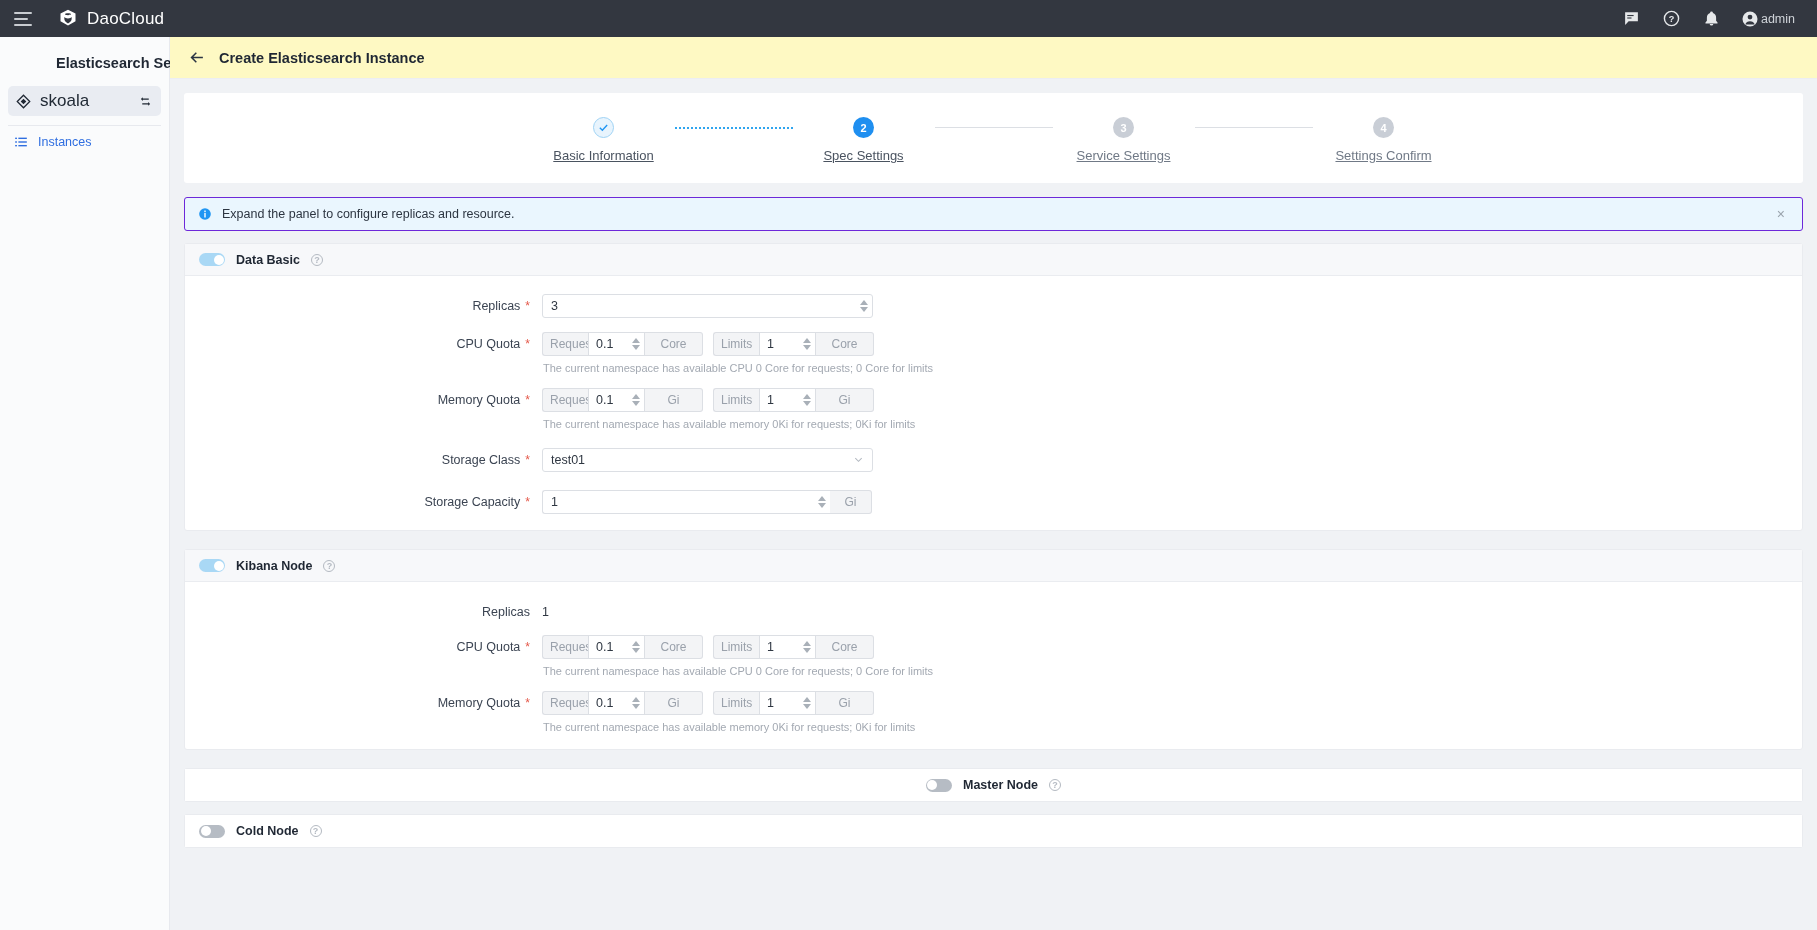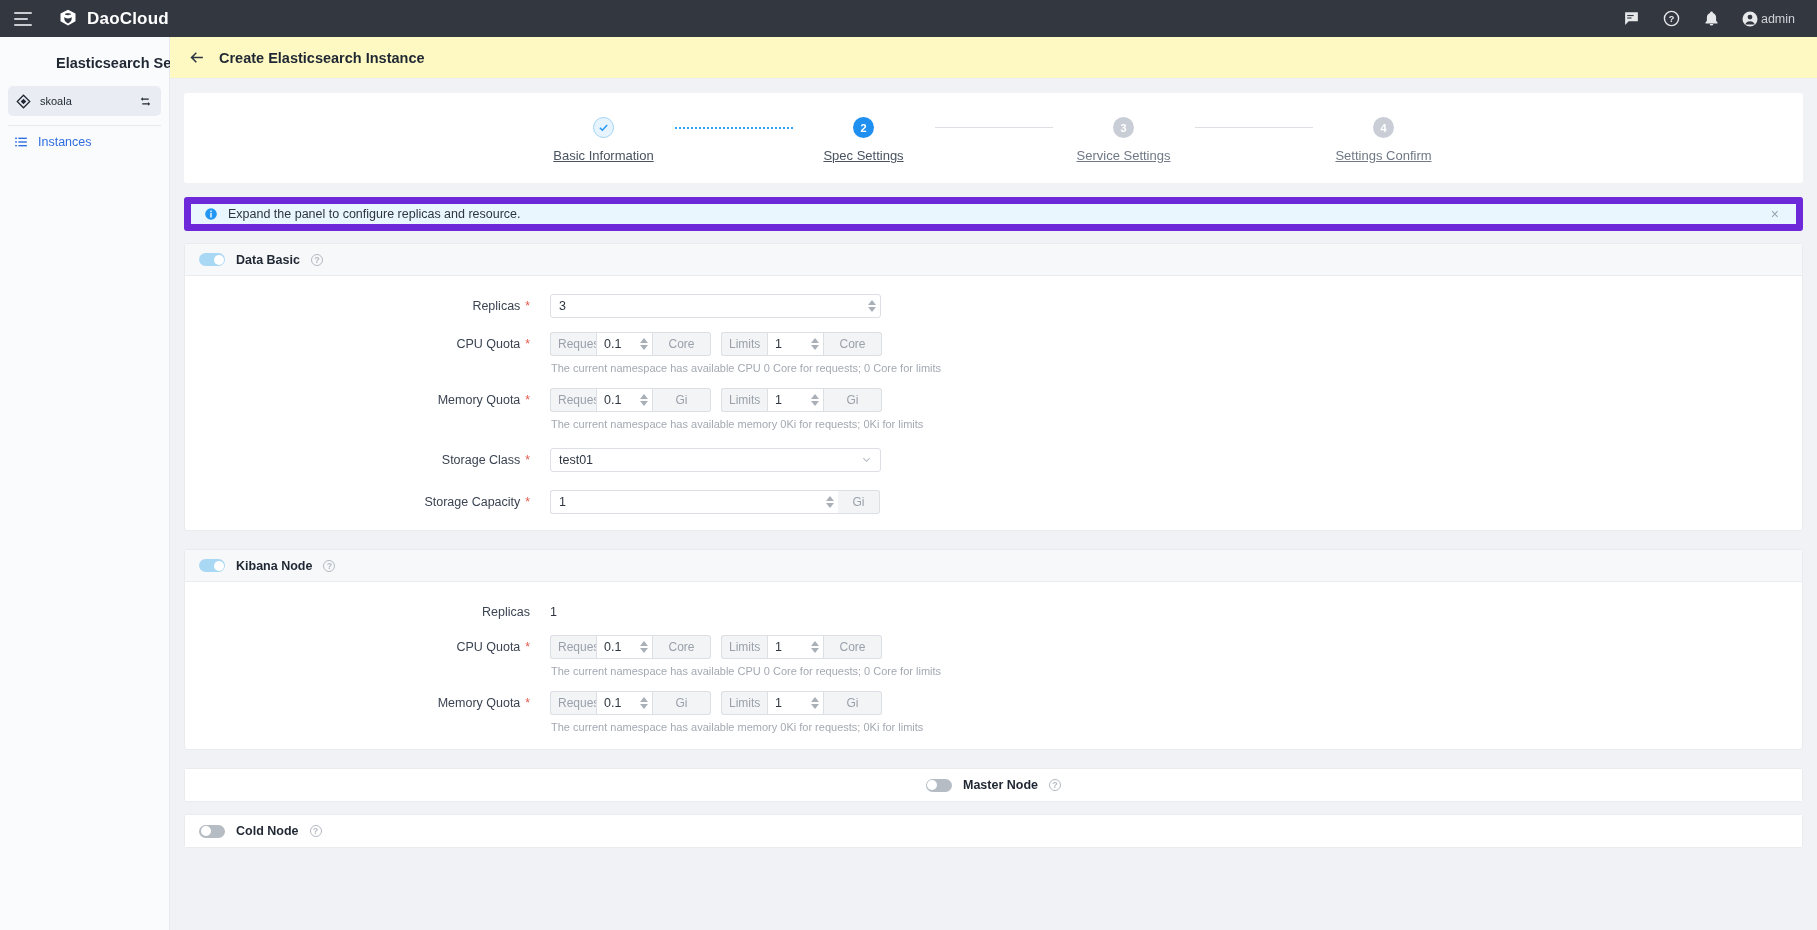--- a/index.html
+++ b/index.html
@@ -18,42 +18,42 @@
     padding: 0 14px; color: #fff;
     position: relative; z-index: 30;
   }
   .hamburger { width: 18px; height: 14px; display: flex; flex-direction: column;
     justify-content: space-between; cursor: pointer; margin-right: 26px; }
   .hamburger span { display:block; height: 2px; background: #c9ccd1; border-radius: 1px; }
   .hamburger span:nth-child(1){ width: 18px; }
   .hamburger span:nth-child(2){ width: 14px; }
   .hamburger span:nth-child(3){ width: 18px; }
   .brand { display: flex; align-items: center; gap: 9px; }
-  .brand-name { font-size: 17px; font-weight: bold; letter-spacing: .2px; color:#fff; }
+  .brand-name { font-size: 17px; font-weight: normal; letter-spacing: .2px; color:#fff; }
   .topbar-right { margin-left: auto; display: flex; align-items: center; gap: 19px; padding-right: 8px;}
   .ticon { width: 21px; height: 21px; display:flex; align-items:center; justify-content:center;
     color: #e6e8ea; cursor: pointer; }
   .user-wrap { display:flex; align-items:center; gap:2px; cursor:pointer; }
   .username { font-size: 12.5px; color:#cfd3d8; }
 
   
   .body-wrap { display:flex; height: calc(930px - 37px); }
 
   
   .sidebar {
     width: 170px; background: #fafbfc; border-right: 1px solid #e7e9ee;
     flex: 0 0 170px; padding-top: 6px;
   }
   .side-product { display:flex; align-items:center; gap:10px; padding: 10px 12px 12px 14px; margin-left: 32px; }
   .side-product-name { font-size: 14.5px; font-weight: bold; color: #1f2733; white-space:nowrap; }
   .side-ns {
     margin: 2px 8px 0 8px; height: 30px; background: #e9ecf2; border-radius: 5px;
     display:flex; align-items:center; gap:9px; padding: 0 9px 0 8px; cursor:pointer;
   }
-  .side-ns-name { font-size: 11px; color:#222b36; flex:1; }
+  .side-ns-name { font-size: 17px; color:#222b36; flex:1; }
   .side-sep { height:1px; background:#e7e9ee; margin: 9px 8px 0 8px; }
   .side-item {
     display:flex; align-items:center; gap:10px; padding: 9px 8px 9px 14px;
     font-size: 12.5px; color:#2f6ee0; cursor:pointer;
   }
 
   
   .main { flex: 1; display:flex; flex-direction: column; min-width:0; background:#f0f2f5; }
   .page-head {
     height: 42px; background:#fef9c3; display:flex; align-items:center; gap:14px;
@@ -78,21 +78,21 @@
   .step-label { font-size: 13px; color:#4a5360; margin-top: 10px; white-space:nowrap;text-decoration:underline; }
   .step-label.muted { color:#707986; }
   .connector { flex: 0 0 auto; width: 118px; height: 21px; display:flex; align-items:center; }
   .connector .line { width:100%; height: 1px; background:#dcdfe4; }
   .connector.dotted .line {
     height: 0; border-top: 2px dotted #2fa5ef; background:none;
   }
 
   
   .info-banner {
-    margin-top: 14px; background:#eaf6fe; border:7px solid #6d28d9; border-radius: 3px;
+    margin-top: 14px; background:#eaf6fe; border:1px solid #6d28d9; border-radius: 3px;
     height: 34px; display:flex; align-items:center; padding: 0 13px; gap:10px;
   }
   .info-text { font-size: 12.5px; color:#2c3541; flex:1; }
   .info-close { color:#9aa3ad; font-size: 14px; cursor:pointer; line-height:1; padding:4px; }
 
   
   .panel { background:#fff; border:1px solid #e9ebef; border-radius: 3px; margin-top: 12px; }
   .panel-head {
     height: 32px; background:#f7f8fa; border-bottom:1px solid #eaecf0;
     display:flex; align-items:center; gap: 11px; padding: 0 14px;
@@ -108,21 +108,21 @@
 
   
   .toggle { width: 26px; height: 13px; border-radius: 7px; position:relative; cursor:pointer; flex:0 0 auto; }
   .toggle.on  { background:#a9d8f5; }
   .toggle.off { background:#b6bcc4; }
   .toggle .knob { position:absolute; top:1.5px; width:10px; height:10px; border-radius:50%; background:#fff; }
   .toggle.on .knob  { right: 1.5px; }
   .toggle.off .knob { left: 1.5px; }
 
   
-  .form-row { display:flex; align-items:flex-start; margin-bottom: 14px; gap: 8px; }
+  .form-row { display:flex; align-items:flex-start; margin-bottom: 14px; }
   .form-row:last-child { margin-bottom: 0; }
   .form-label {
     width: 345px; text-align:right; font-size: 12.5px; color:#3b4452;
     padding-top: 5px; padding-right: 0; white-space:nowrap; flex:0 0 345px;
   }
   .req { color:#e4584a; font-size: 12px; margin-left: 5px; }
   .form-field { padding-left: 12px; }
 
   .inp {
     height: 24px; border:1px solid #dcdfe4; border-radius: 3px; background:#fff;

